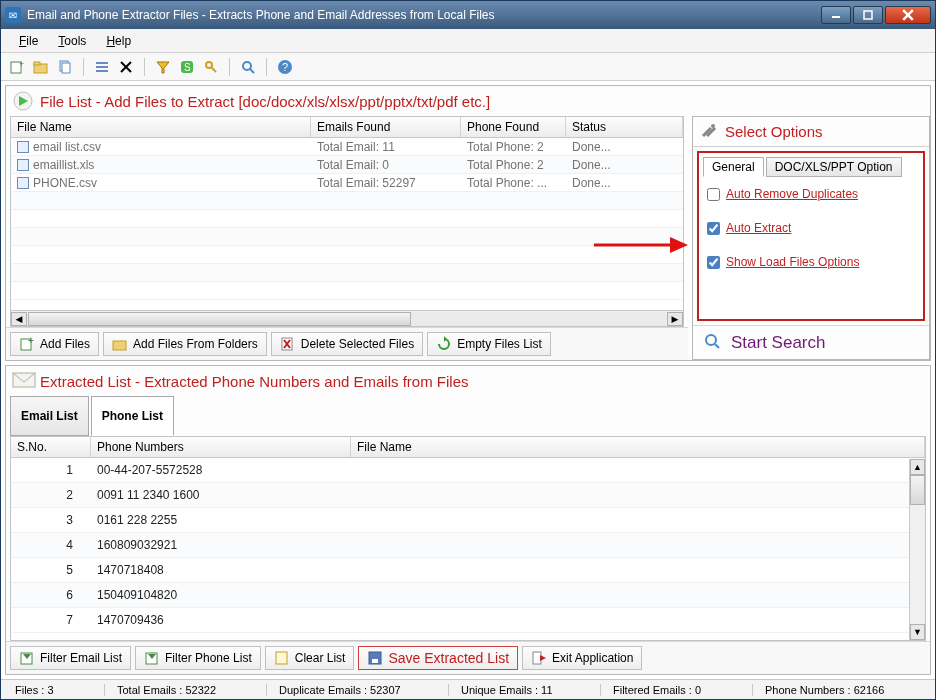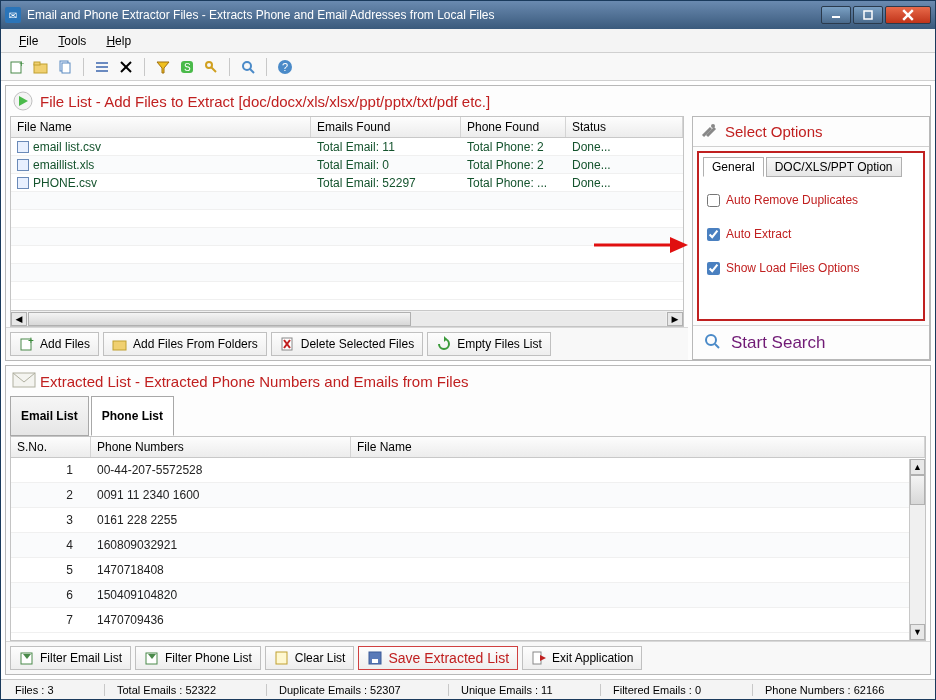--- a/index.html
+++ b/index.html
@@ -150,21 +150,21 @@
 }
 .trow {
   display: flex;
   height: 18px;
   align-items: center;
   border-bottom: 1px solid #f0f0f0;
 }
 .trow:nth-child(even){ background:#fafbfc; }
 .td {
   padding: 0 6px;
-  color: #14532d;
+  color: #737373;
   font-size: 12px;
   white-space: nowrap;
   overflow: hidden;
 }
 .td .fileicon {
   display: inline-block; width:12px; height:12px;
   background:#e8f0ff; border:1px solid #6a8ab8; margin-right:4px;
   vertical-align:-2px;
 }
 .hscroll {
@@ -197,37 +197,38 @@
 
 .options-panel .panel-header { border-bottom:1px solid #d0d0d0; padding:3px 6px; }
 .options-panel .opt-title { color:#c02020; font-size:15px; }
 .opt-body {
   border: 2px solid #c02020;
   margin: 4px;
   flex:1;
   padding: 4px;
   background:#fff;
 }
-.tab-row { display:flex; gap:2px; margin-bottom:6px;}
+.tab-row { display:flex; gap:2px; }
 .tab {
   border:1px solid #b0b0b0;
   background: linear-gradient(#f8f8f8,#e6e6e6);
   padding: 2px 8px;
   font-size: 12px;
   cursor:pointer;
 }
 .tab.active {
   background:#fff;
   border-bottom:1px solid #fff;
 }
 .chk-row {
   display:flex; align-items:center; gap:6px;
   color:#c02020;
   font-size:12px;
   padding: 10px 4px;
+  text-decoration: underline;
 }
 .chk-row input { accent-color:#4a80c0; }
 
 .start-search {
   display:flex; align-items:center; gap:10px;
   padding: 6px 10px;
   border-top:1px solid #d8d8d8;
 }
 .start-search .label { color:#701a75; font-size:17px; }
 

